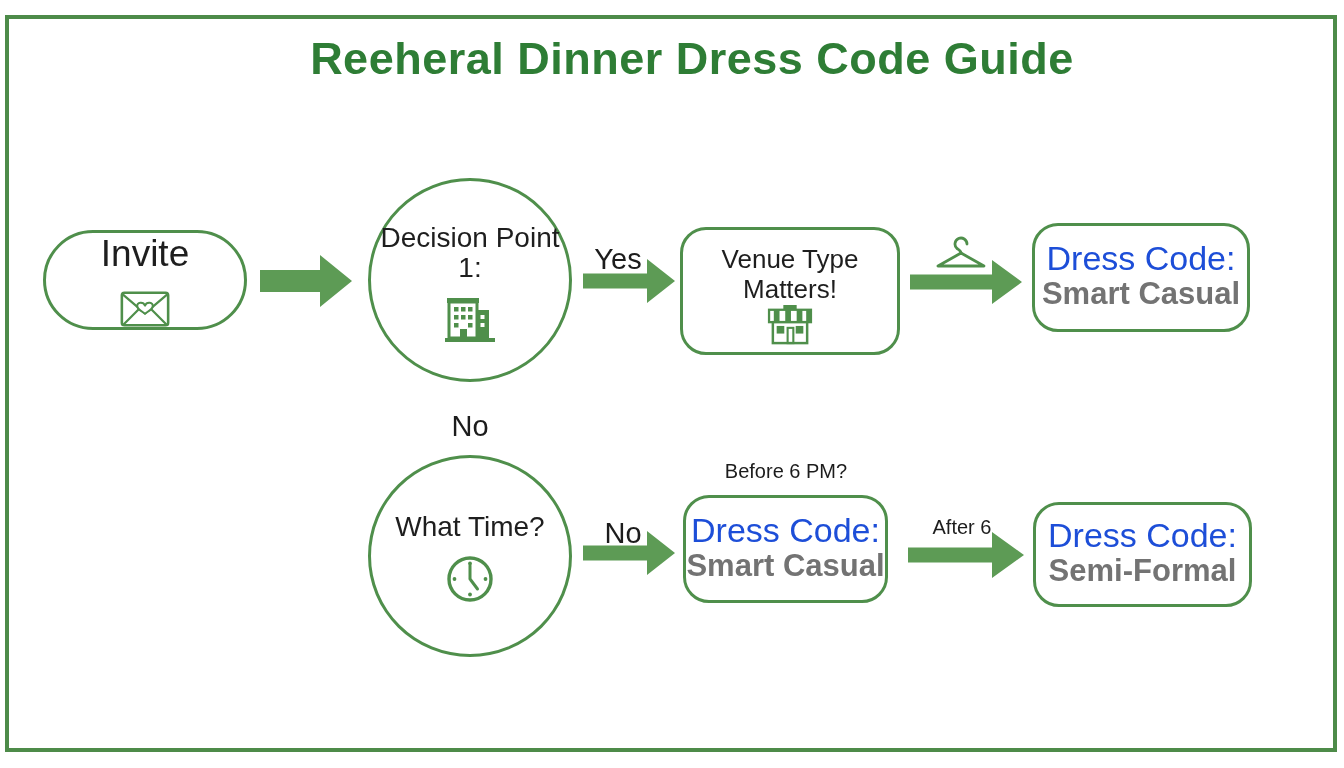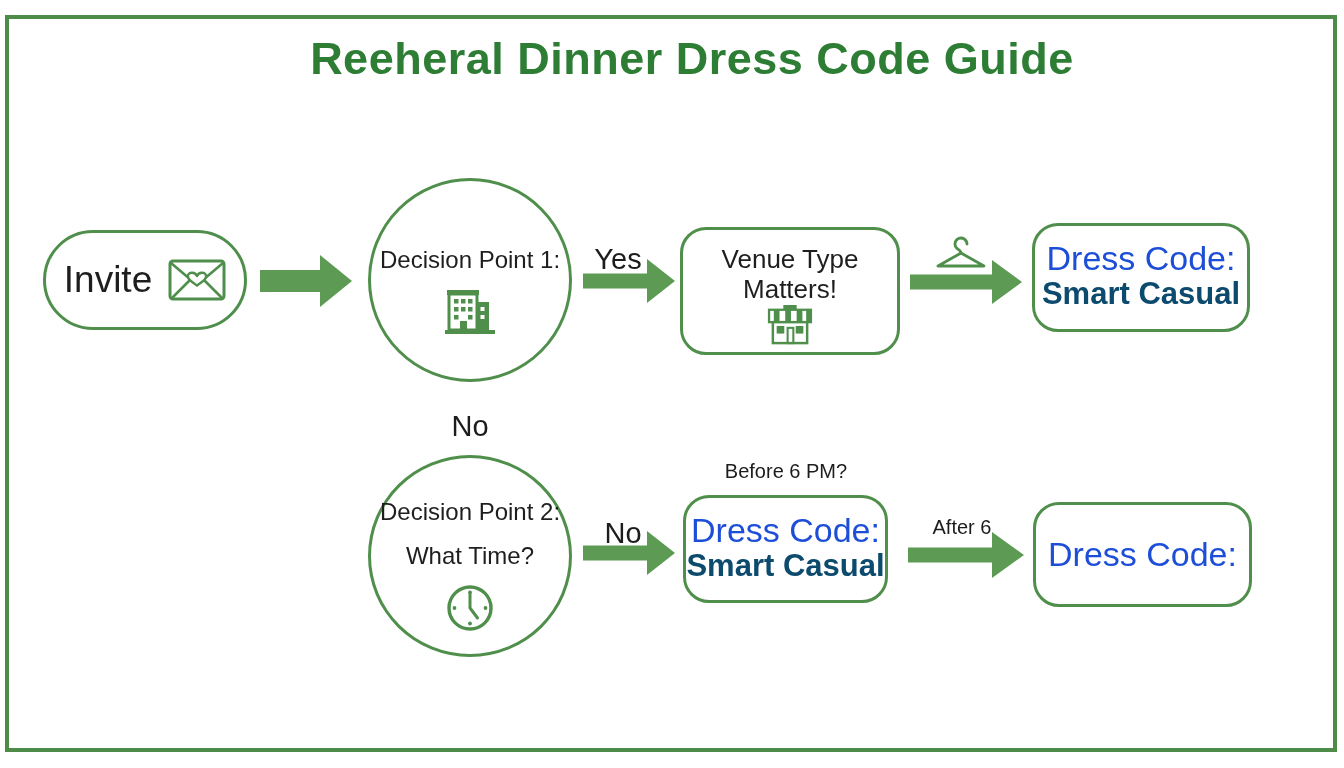--- a/index.html
+++ b/index.html
@@ -16,28 +16,28 @@
     text-align:center; font-size:45px; font-weight:bold; color:#2e7d35;
     letter-spacing:.5px;
     padding-left:40px;
   }
   .node {
     position:absolute; box-sizing:border-box; background:#fff;
     border:3.5px solid #4f8f4b;
     display:flex; flex-direction:column; align-items:center; justify-content:center;
     text-align:center;
   }
-  .pill { flex-direction:row; gap:16px; border-radius:60px; }
+  .pill { flex-direction:column; gap:16px; border-radius:60px; }
   .pill-label { color:#1e1e1e; font-size:37px; }
   .circle { border-radius:50%; }
   .rounded { border-radius:26px; }
-  .node-line { color:#1e1e1e; font-size:24px; line-height:30px;margin-top:14px; }
+  .node-line { color:#1e1e1e; font-size:28px; line-height:30px; }
   .box-line { color:#1e1e1e; font-size:26px; line-height:30px; }
   .result-line1 { color:#1d4ed8; font-size:34px; line-height:33px; }
-  .result-line2 { color:#0c4a6e; font-size:31px; font-weight:bold; line-height:38px; }
+  .result-line2 { color:#737373; font-size:31px; font-weight:bold; line-height:38px; }
   .flow-label {
     position:absolute; color:#1c1c1c; font-size:29px; text-align:center;
   }
   .flow-label.small { font-size:20px; }
   .arrow { position:absolute; }
   .icon { display:block; }
 </style>
 </head>
 <body>
 
@@ -123,21 +123,20 @@
   </div>
 
   <div class="node rounded" style="left:1032px; top:223px; width:218px; height:109px;">
     <span class="result-line1">Dress Code:</span>
     <span class="result-line2">Smart Casual</span>
   </div>
 
   <div class="flow-label" style="left:430px; top:410px; width:80px;">No</div>
 
   <div class="node circle" style="left:368px; top:455px; width:204px; height:202px; padding-top:4px;">
-    <span class="node-line">Decision Point 2:</span>
     <span class="node-line">What Time?</span>
     <svg class="icon" style="margin-top:12px;" width="50" height="50" viewBox="0 0 50 50">
       <circle cx="25" cy="25" r="21" fill="none" stroke="#4f8f4b" stroke-width="3.4"></circle>
       <circle cx="25" cy="9.5" r="1.9" fill="#4f8f4b"></circle>
       <circle cx="40.5" cy="25" r="1.9" fill="#4f8f4b"></circle>
       <circle cx="25" cy="40.5" r="1.9" fill="#4f8f4b"></circle>
       <circle cx="9.5" cy="25" r="1.9" fill="#4f8f4b"></circle>
       <path d="M25 25 L25 11.5 M25 25 L32.5 35" fill="none" stroke="#4f8f4b" stroke-width="3" stroke-linecap="round"></path>
     </svg>
   </div>
@@ -160,15 +159,16 @@
   <div class="flow-label small" style="left:912px; top:516px; width:100px;">After 6</div>
 
   <div class="arrow" style="left:908px; top:532px;">
     <svg width="116" height="46" viewBox="0 0 116 46">
       <polygon points="0,15.5 84,15.5 84,0 116,23 84,46 84,30.5 0,30.5" fill="#5d9b55"></polygon>
     </svg>
   </div>
 
   <div class="node rounded" style="left:1033px; top:502px; width:219px; height:105px;">
     <span class="result-line1">Dress Code:</span>
+    <span class="result-line2">Semi-Formal</span>
   </div>
 
 </div>
 
 </body></html>

